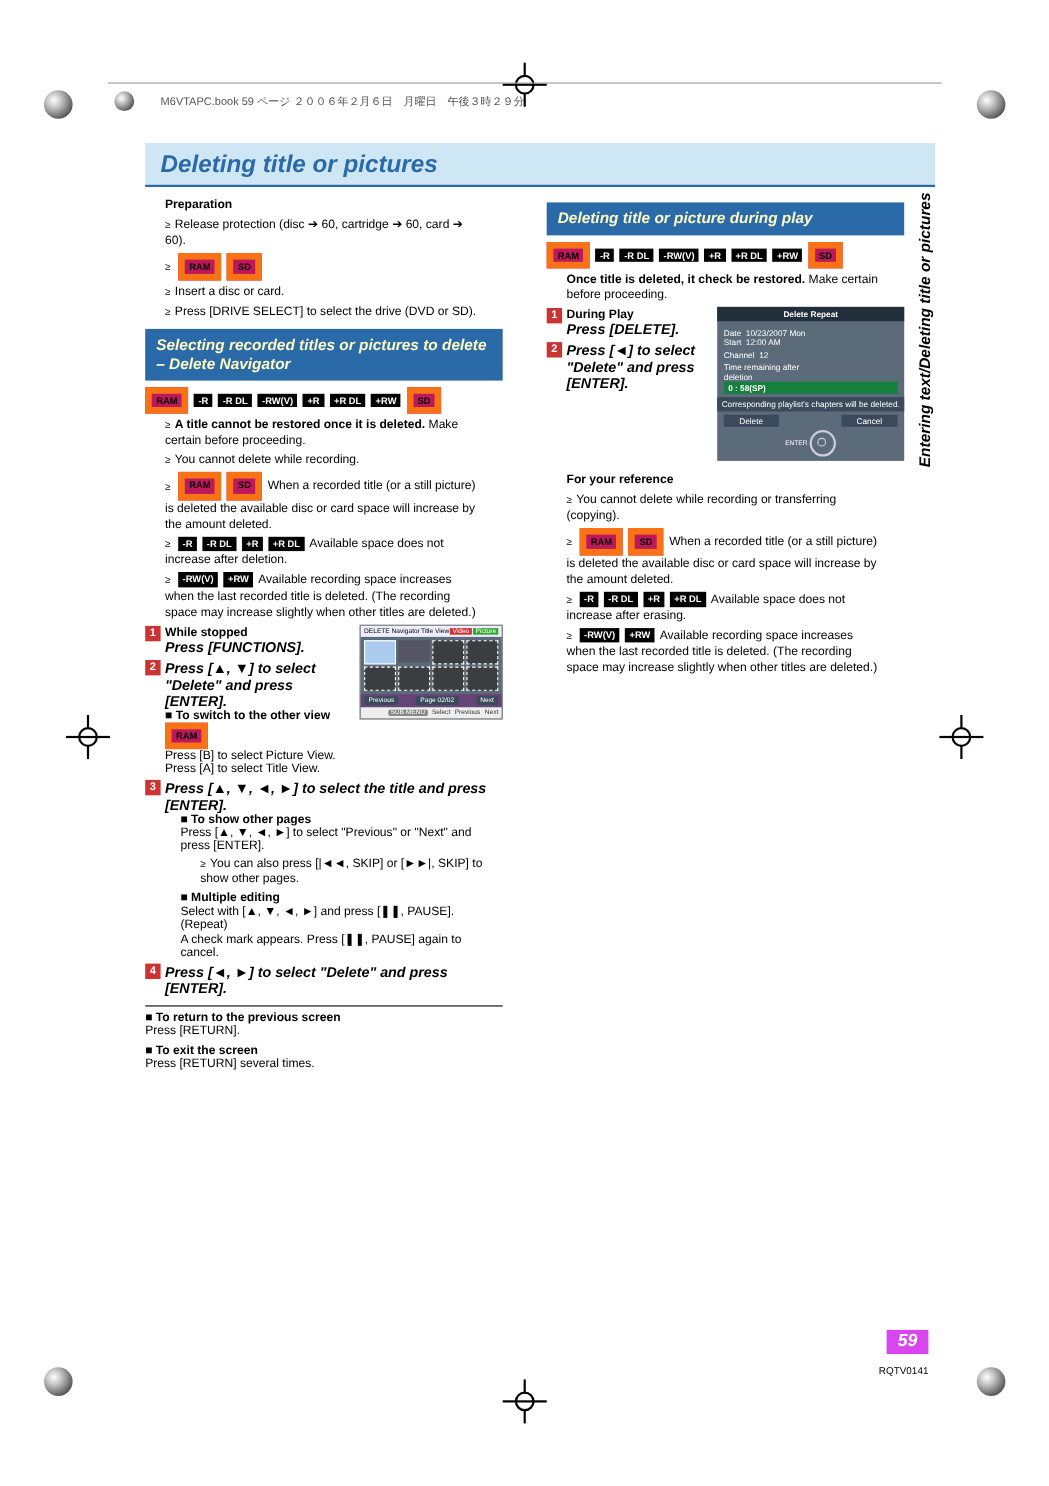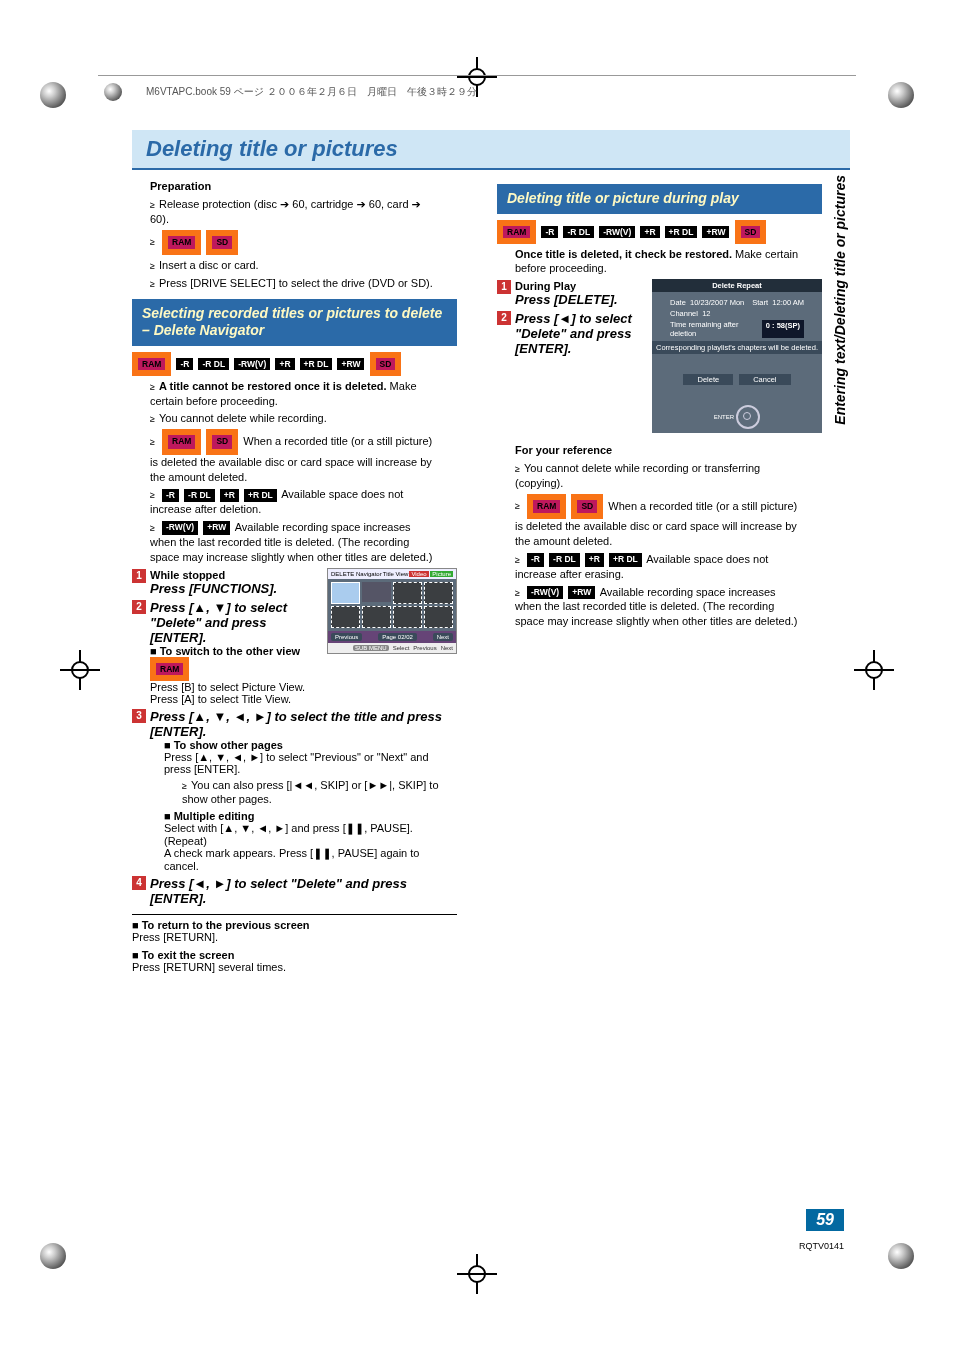--- a/index.html
+++ b/index.html
@@ -208,38 +208,38 @@
     float: right;
     margin-left: 10px;
   }
   .dtp-title {
     background: #222e3a;
     text-align: center;
     font-weight: bold;
     padding: 2px;
   }
   .dtp-body { padding: 4px 6px; }
-  .dtp-row { display: flex; justify-content: space-between; margin: 2px 12px; }
+  .dtp-row { display: flex; justify-content: space-between; margin: 2px 0; flex-direction: column; }
   .dtp-time {
-    background: #0f172a;
+    background: #15803d;
     padding: 1px 4px;
     font-weight: bold;
     color: #fff;
   }
   .dtp-warn {
     background: #3a4a5a;
     text-align: center;
     padding: 2px;
     margin: 3px -6px;
   }
   .dtp-btns {
     display: flex;
     gap: 6px;
-    justify-content: center;
-    margin: 20px 0;
+    justify-content: space-between;
+    margin: 3px 0;
   }
   .dtp-btns span {
     background: #3a4a5a;
     padding: 1px 14px;
   }
   .dtp-enter {
     text-align: center;
     margin-top: 2px;
   }
   .enter-ring {
@@ -253,21 +253,21 @@
   .enter-ring::after{
     content:"";
     position:absolute;
     left:5px; top:5px; width:6px; height:6px;
     border:1px solid #ccd; border-radius:50%;
   }
   .pagenum {
     position: absolute;
     right: 110px;
     bottom: 120px;
-    background: #0369a1;
+    background: #d946ef;
     color: #fff;
     font-style: italic;
     font-weight: bold;
     font-size: 16px;
     padding: 2px 10px;
   }
   .docid {
     position: absolute;
     right: 110px;
     bottom: 100px;

